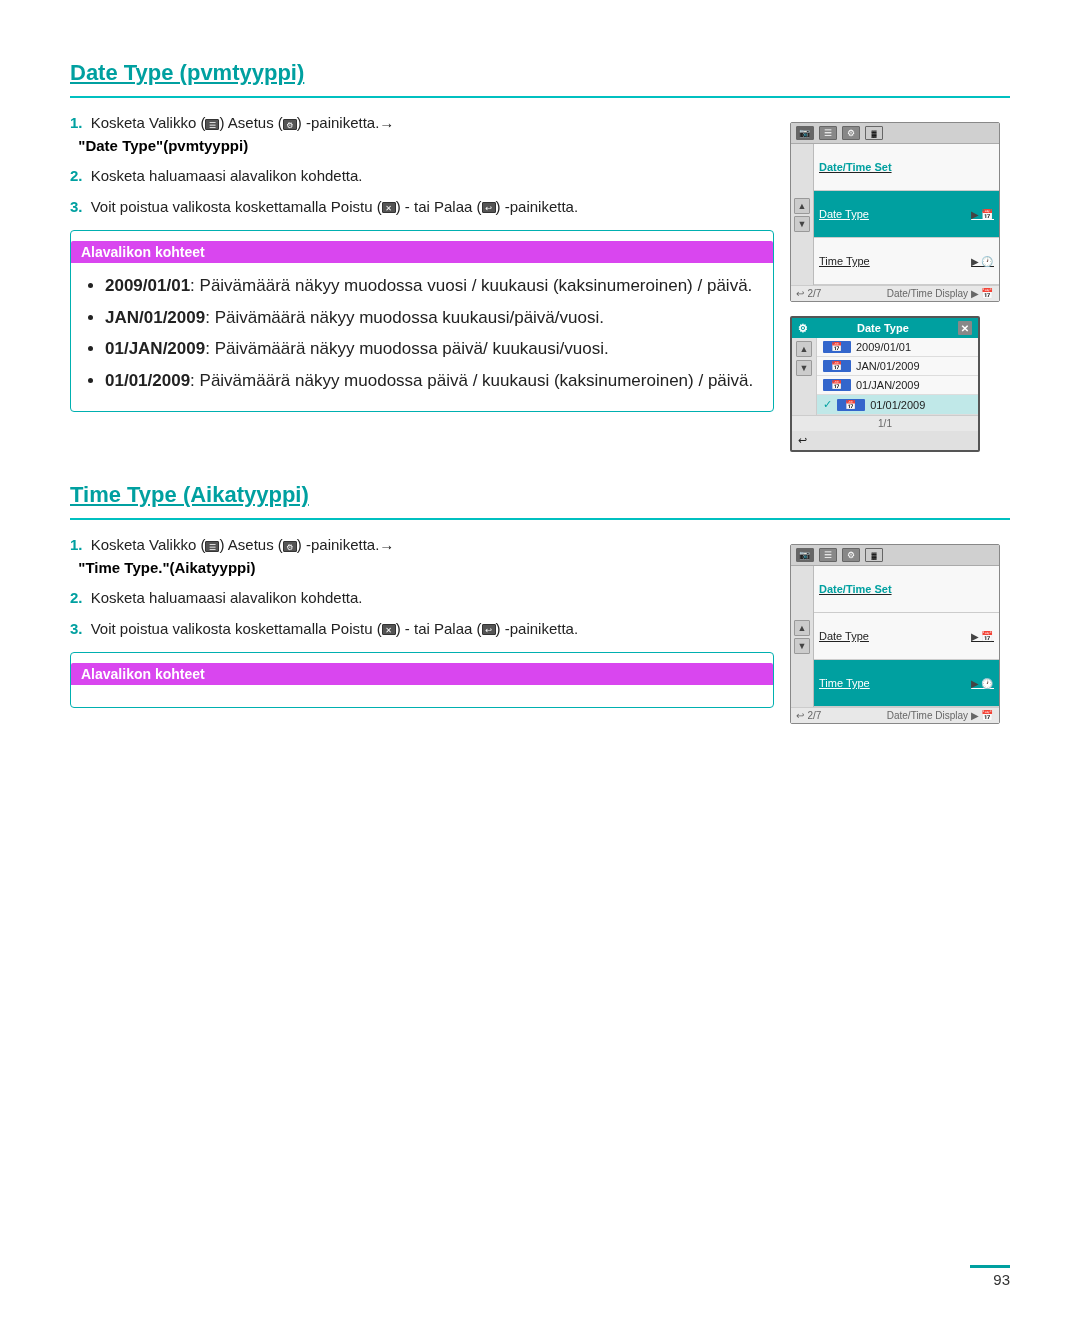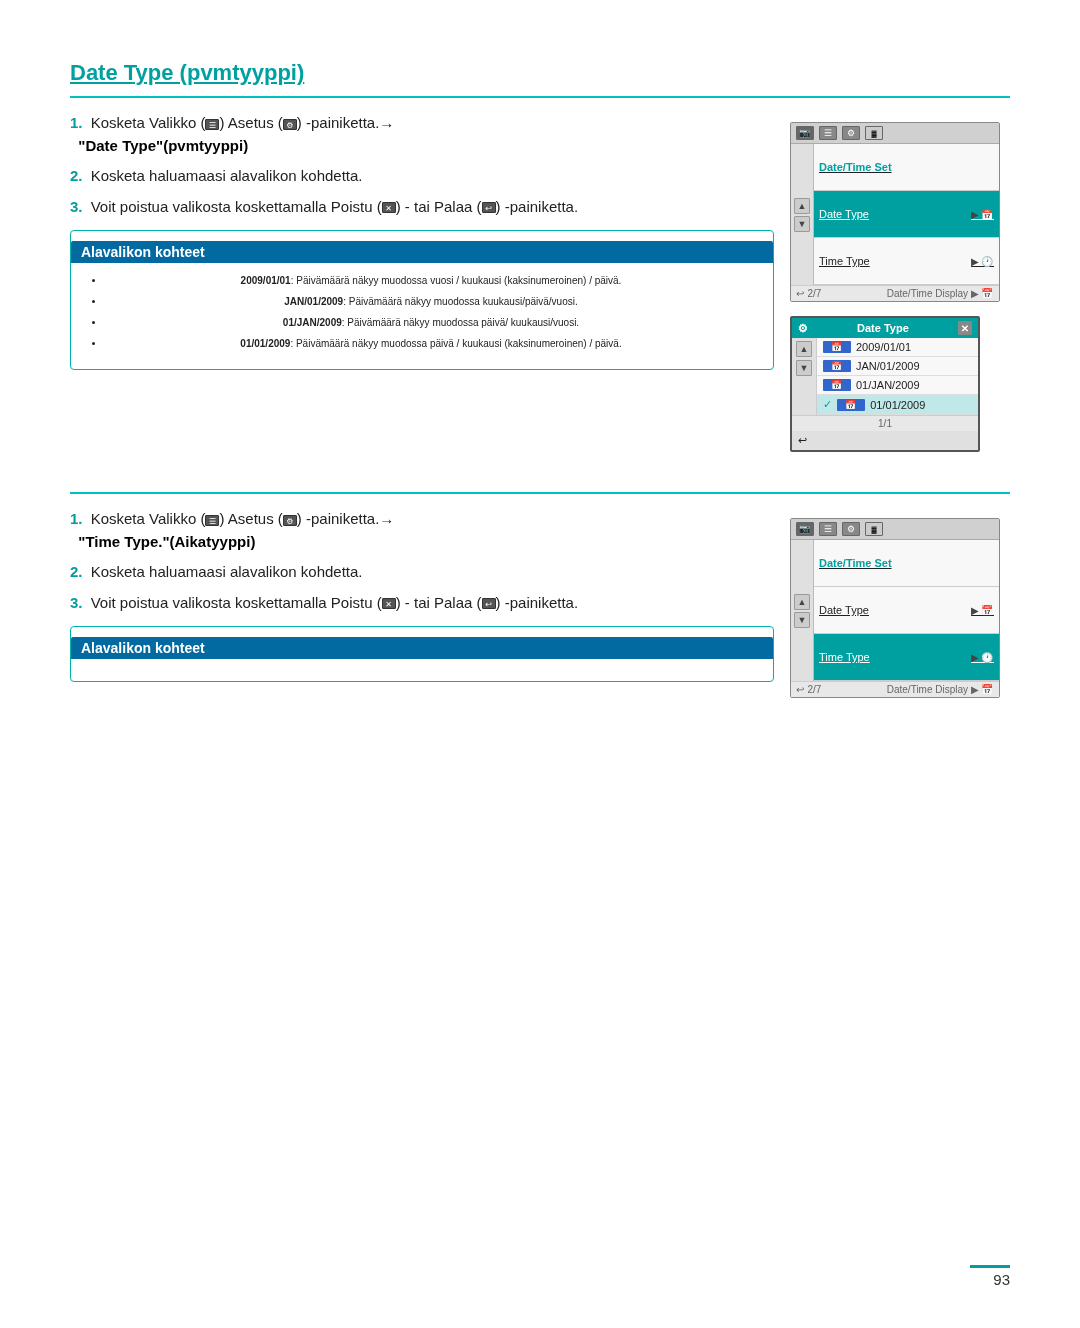--- a/index.html
+++ b/index.html
@@ -33,21 +33,21 @@
       font-size: 15px;
       margin-bottom: 16px;
       color: #222;
     }
 
     
     .section-content {
       display: flex;
       gap: 16px;
       align-items: flex-start;
-      margin-bottom: 40px;
+      margin-bottom: 30px;
     }
 
     .section-left {
       flex: 1;
     }
 
     .section-right {
       width: 220px;
       flex-shrink: 0;
       display: flex;
@@ -78,39 +78,38 @@
     }
 
     
     .sub-box {
       border: 1.5px solid #00b0b0;
       border-radius: 4px;
       padding: 12px 16px;
       background: #fff;
     }
     .sub-box-title {
-      background: #0369a1;
+      background: #d946ef;
       color: #fff;
       font-weight: bold;
       font-size: 14px;
       padding: 3px 10px;
       margin: -12px -16px 10px -16px;
       border-radius: 2px 2px 0 0;
       display: inline-block;
       width: calc(100% + 32px);
     }
     .sub-list {
       list-style: disc;
       padding-left: 18px;
     }
     .sub-list li {
       margin-bottom: 6px;
       line-height: 1.5;
-      font-size: 10px;
-      text-align: center;
+      font-size: 17px;
     }
 
     
     .ui-panel {
       border: 1.5px solid #888;
       background: #f0f0f0;
       font-size: 11px;
       width: 210px;
       border-radius: 2px;
     }
@@ -431,20 +430,21 @@
         <div class="date-popup-counter">1/1</div>
         <div class="date-back-row">
           <span>↩</span>
         </div>
       </div>
     </div>
   </div>
 </div>
 
 <div>
+  <h1 class="section-title">Time Type (Aikatyyppi)</h1>
   <hr class="section-divider">
 
   <div class="section-content">
     <div class="section-left">
 
       <ol class="steps-list">
         <li>
           <span class="step-num">1.</span>
           Kosketa Valikko (<span class="small-icon">☰</span>) Asetus (<span class="small-icon">⚙</span>) -painiketta.→<br>
           <span class="step-highlight">&nbsp;&nbsp;"Time Type."(Aikatyyppi)</span>

